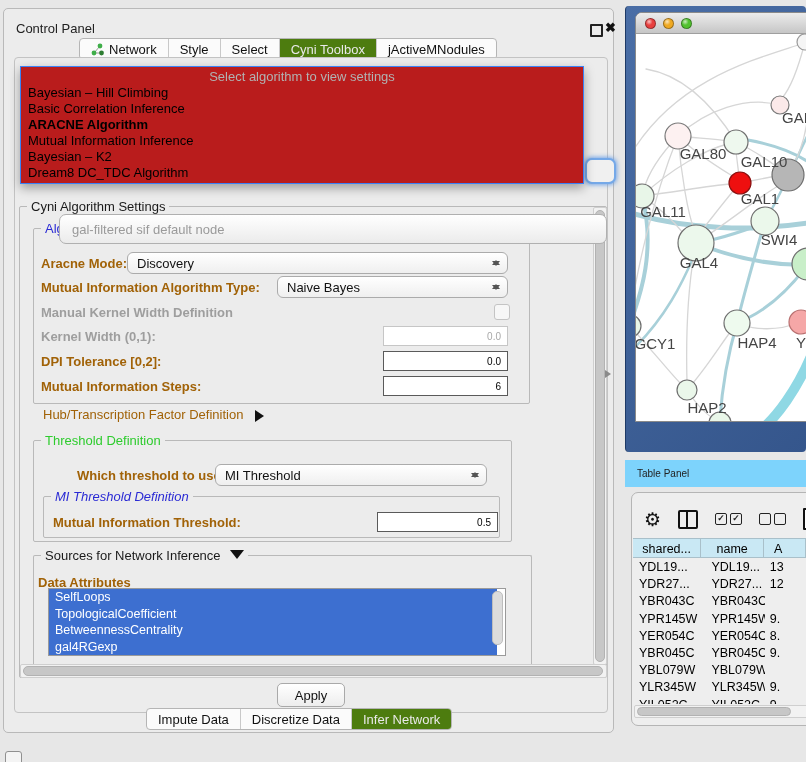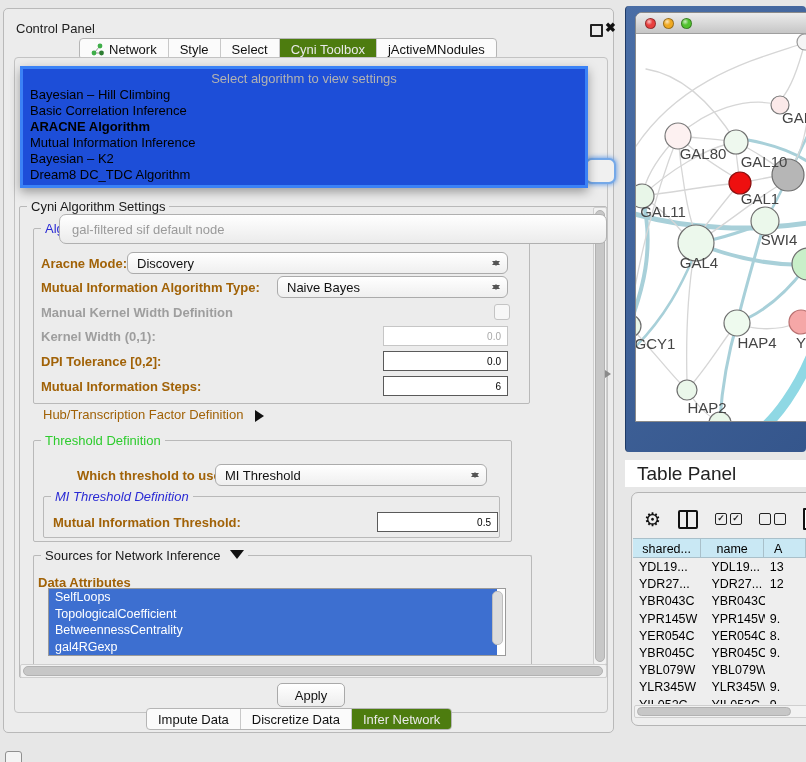--- a/index.html
+++ b/index.html
@@ -26,21 +26,21 @@
            border:1px solid #c3c3c3;border-radius:4px;}
   
   .ghost-combo{left:44px;top:156px;width:548px;height:30px;border:1px solid #b0b0b0;
                border-radius:7px;background:linear-gradient(#ffffff,#ebebeb);
                font-size:13px;color:#9a9a9a;line-height:30px;padding-left:12px;
                box-sizing:border-box;z-index:3;}
   .focus-combo{left:570px;top:100px;width:31px;height:26px;border-radius:7px;
                background:#f0f0f0;border:2px solid #74a8e8;
                box-shadow:0 0 4px 1px rgba(90,150,230,.8);z-index:4;box-sizing:border-box;}
   
-  .dropdown{left:16px;top:57px;width:562px;background:#1d4ed8;border:3px solid #3b82f6;
+  .dropdown{left:16px;top:57px;width:562px;background:#b91c1c;border:1px solid #3b82f6;
             box-shadow:0 4px 10px rgba(0,0,0,.35);z-index:50;padding-bottom:2px;}
   .dd-prompt{font-size:13px;color:#b2b2b2;text-align:center;height:16px;line-height:16px;margin-top:2px;}
   .dd-item{font-size:13px;color:#000;height:16px;line-height:16px;padding-left:7px;}
   .dd-item.bold{font-weight:bold;}
   
   .group{border:1px solid #b9b9b9;border-radius:2px;}
   .group>.gtitle{position:absolute;top:-8px;left:7px;background:#ececec;
                  padding:0 4px;font-size:13px;}
   .gtitle.blue{color:#2a2ad4;}
   .gtitle.green{color:#2ecc2e;}
@@ -84,22 +84,22 @@
   
   .blue-frame{left:625px;top:6px;width:181px;height:446px;border-radius:4px;
               background:linear-gradient(135deg,#4a6ea6,#35568c);
               border-left:1px solid #1e3a66;box-sizing:border-box;}
   .net-win{left:635px;top:12px;width:175px;height:410px;background:#ffffff;
            border-radius:7px 0 0 0;overflow:hidden;border:1px solid #8a8a8a;box-sizing:border-box;}
   .net-titlebar{height:20px;background:linear-gradient(#ececec,#c6c6c6);
                 border-bottom:1px solid #9f9f9f;display:flex;align-items:center;padding-left:9px;}
   .tl{width:11px;height:11px;border-radius:50%;margin-right:7px;box-sizing:border-box;}
   
-  .tp-header{left:625px;top:460px;width:181px;height:27px;background:#ffffff;
-             font-size:19px;color:#222;line-height:27px;padding-left:12px;box-sizing:border-box;}
+  .tp-header{left:625px;top:460px;width:181px;height:27px;background:#7dd3fc;
+             font-size:10px;color:#222;line-height:27px;padding-left:12px;box-sizing:border-box;}
   .tp-win{left:631px;top:492px;width:190px;height:234px;background:#eeeeee;
           border:1px solid #b5b5b5;border-radius:7px;box-sizing:border-box;}
   .tp-toolbar{left:644px;top:506px;height:26px;display:flex;align-items:center;gap:17px;}
   .icon-gear::before{content:"⚙";font-size:19px;color:#111;}
   .icon-cols{width:16px;height:15px;border:2px solid #111;border-radius:2px;position:relative;}
   .icon-cols::after{content:"";position:absolute;left:6px;top:0;width:2px;height:15px;background:#111;}
   .mini-box{width:10px;height:10px;border:1.5px solid #222;border-radius:2px;display:inline-block;
             font-size:9px;line-height:9px;color:#222;text-align:center;font-weight:bold;}
   .pair{display:flex;gap:3px;align-items:center;}
   .icon-doc{width:13px;height:18px;border:2px solid #111;border-radius:1px;position:relative;background:#fff;}

